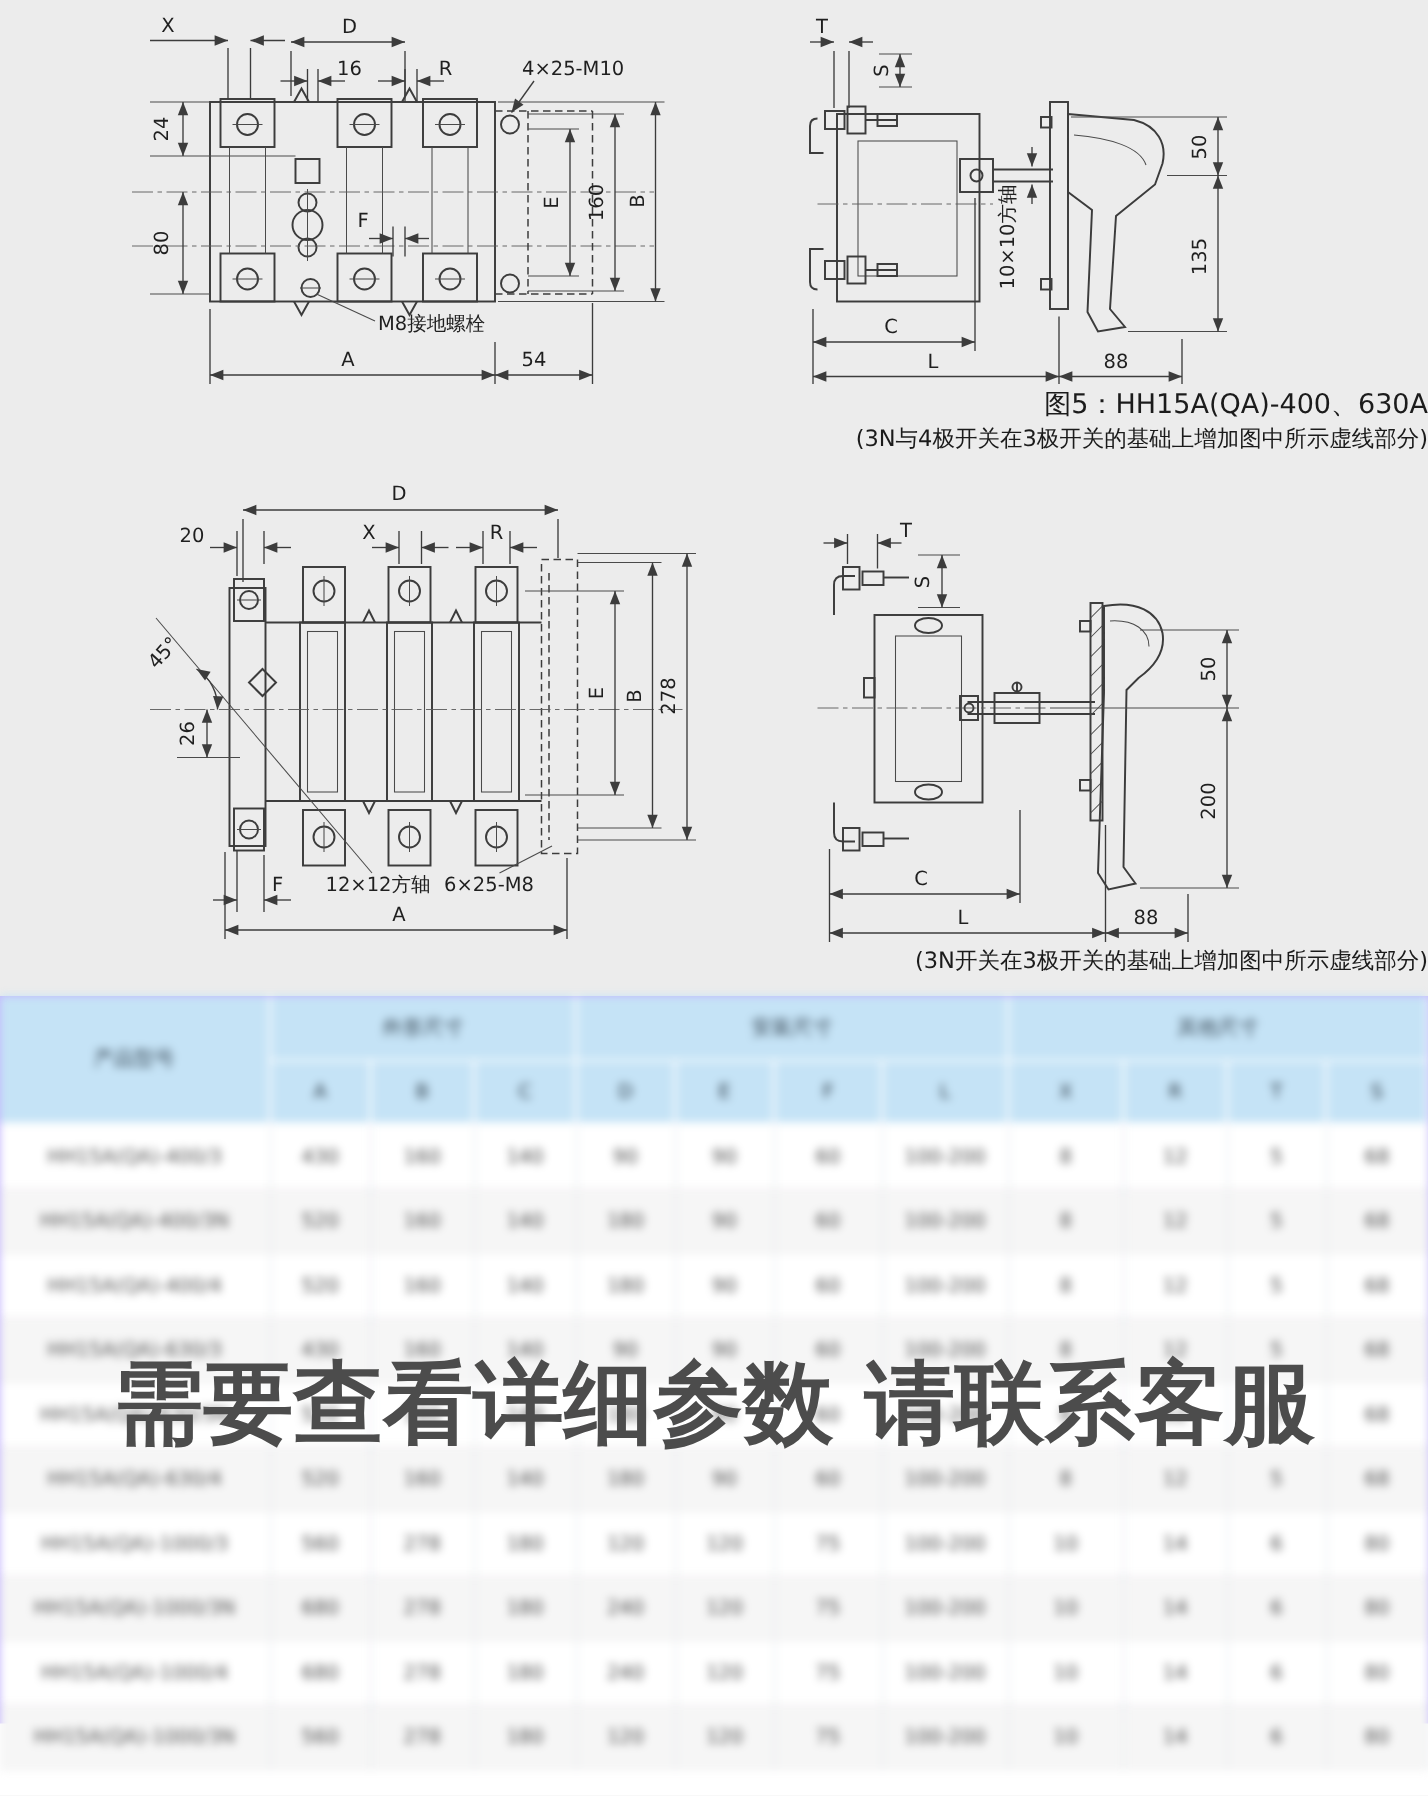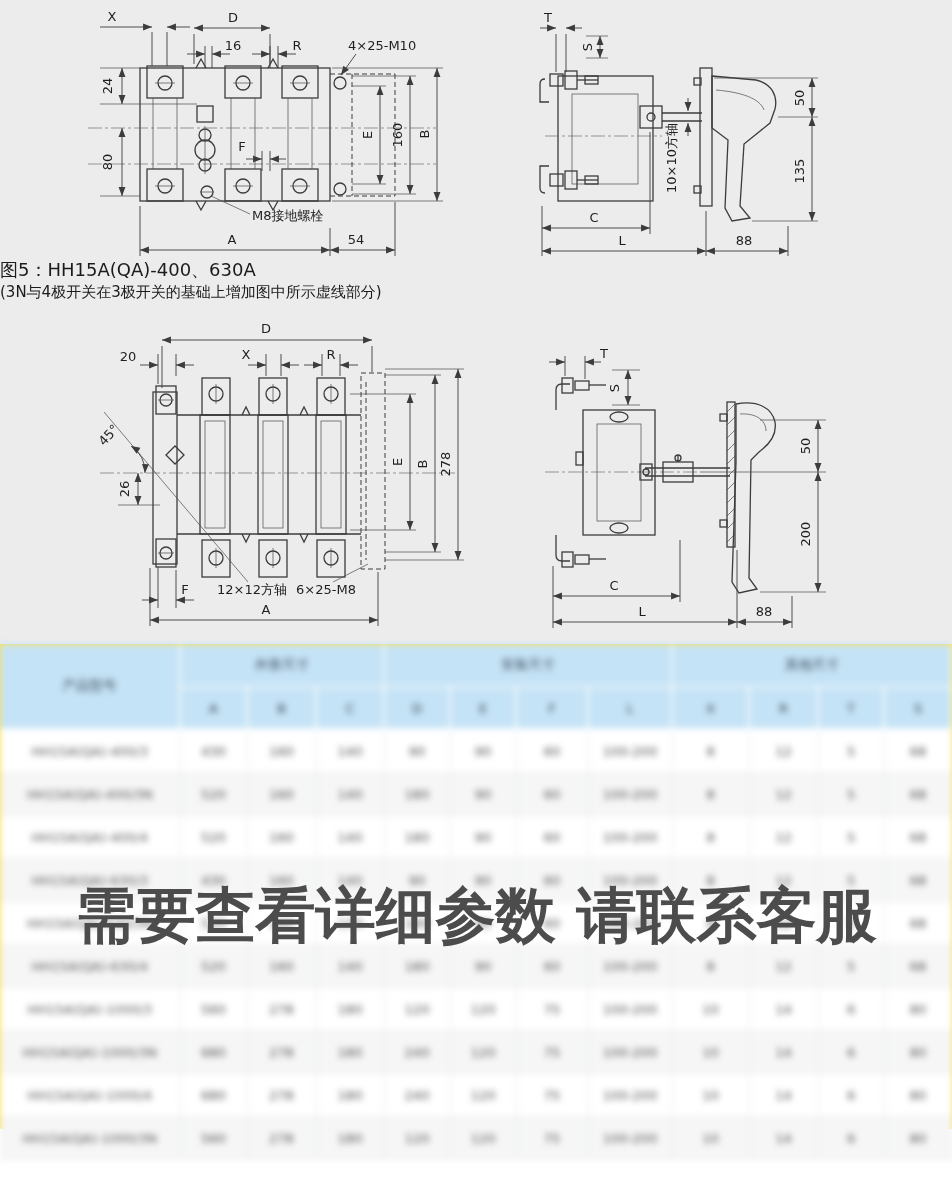--- a/index.html
+++ b/index.html
@@ -3,35 +3,35 @@
 <meta charset="utf-8">
 <style>
   html,body{margin:0;padding:0;}
   body{width:952px;background:#fff;font-family:"DejaVu Sans","Liberation Sans",sans-serif;}
   .page{position:relative;width:952px;height:1197px;overflow:hidden;background:#fff;}
 
   
   .figures{background:#ececec;padding:6px 0 14px;}
   .fig{margin:0;}
   .fig svg{display:block;margin:0 auto;}
-  figcaption{text-align:left;color:#1b1b1b;}
+  figcaption{text-align:right;color:#1b1b1b;}
   .cap1{font-size:18px;line-height:24px;}
   .cap2{font-size:15px;line-height:20px;}
   .fig + .fig{margin-top:10px;}
 
   
   .ln{stroke:#3c3c3c;stroke-width:1.3;fill:none;}
   .th{stroke:#4a4a4a;stroke-width:.7;fill:none;}
   .dm{stroke:#3c3c3c;stroke-width:.9;fill:none;}
   .ds{stroke:#3c3c3c;stroke-width:1;fill:none;stroke-dasharray:5 3;}
   .cl{stroke:#5a5a5a;stroke-width:.6;fill:none;stroke-dasharray:14 3 3 3;}
   .tx{font-family:"DejaVu Sans","Liberation Sans",sans-serif;font-size:13px;fill:#1f1f1f;}
 
   
-  .table-section{position:relative;background:#fde047;height:485px;}
+  .table-section{position:relative;background:#c4b5fd;height:485px;}
   .blur-zone{filter:blur(3px);}
   table{width:952px;border-collapse:collapse;table-layout:fixed;}
   thead th{background:#c5e3f6;font-weight:normal;color:#2e3d49;font-size:13.5px;
            border-right:2px solid rgba(255,255,255,.85);border-bottom:2px solid rgba(255,255,255,.7);}
   thead tr.group-row th{height:40px;}
   thead tr.letter-row th{height:38px;font-size:13px;}
   tbody td{height:40px;text-align:center;font-size:13px;color:#4d4d4d;
            border-right:1px solid #e4e9ed;border-bottom:1px solid #efefef;}
   tbody td.model{color:#555;}
   tbody tr:nth-child(even){background:#f6f6f6;}
@@ -443,20 +443,21 @@
           <line class="dm" x1="792" y1="284" x2="792" y2="316"></line>
           <line class="dm" x1="553" y1="284" x2="680" y2="284" marker-start="url(#ar6)" marker-end="url(#ar6)"></line>
           <text class="tx" x="614" y="278" text-anchor="middle">C</text>
           <line class="dm" x1="553" y1="310" x2="737" y2="310" marker-start="url(#ar6)" marker-end="url(#ar6)"></line>
           <text class="tx" x="642" y="304" text-anchor="middle">L</text>
           <line class="dm" x1="737" y1="310" x2="792" y2="310" marker-start="url(#ar6)" marker-end="url(#ar6)"></line>
           <text class="tx" x="764" y="304" text-anchor="middle">88</text>
         </g>
       </svg>
       <figcaption>
+        <div class="cap2">(3N开关在3极开关的基础上增加图中所示虚线部分)</div>
       </figcaption>
     </figure>
   </div>
 
   <div class="table-section">
     <div class="blur-zone">
       <table>
         <colgroup>
           <col style="width:180px">
             <col style="width:67px">

